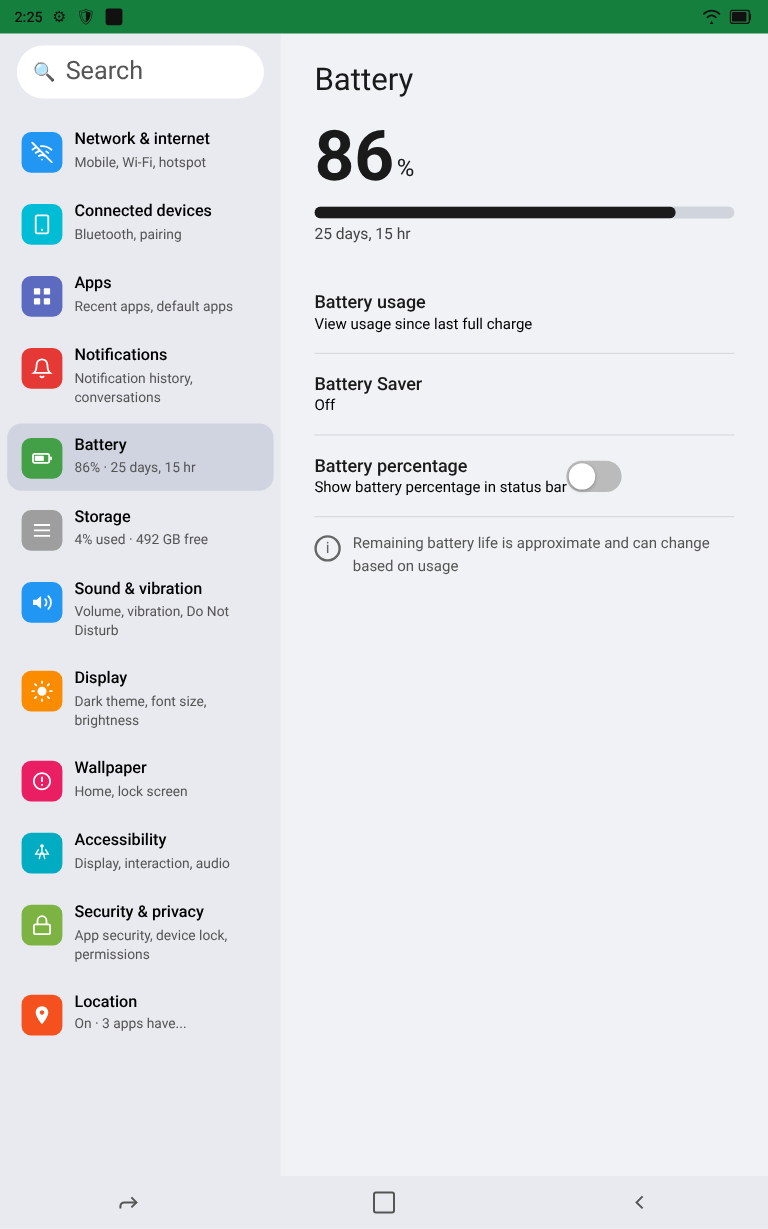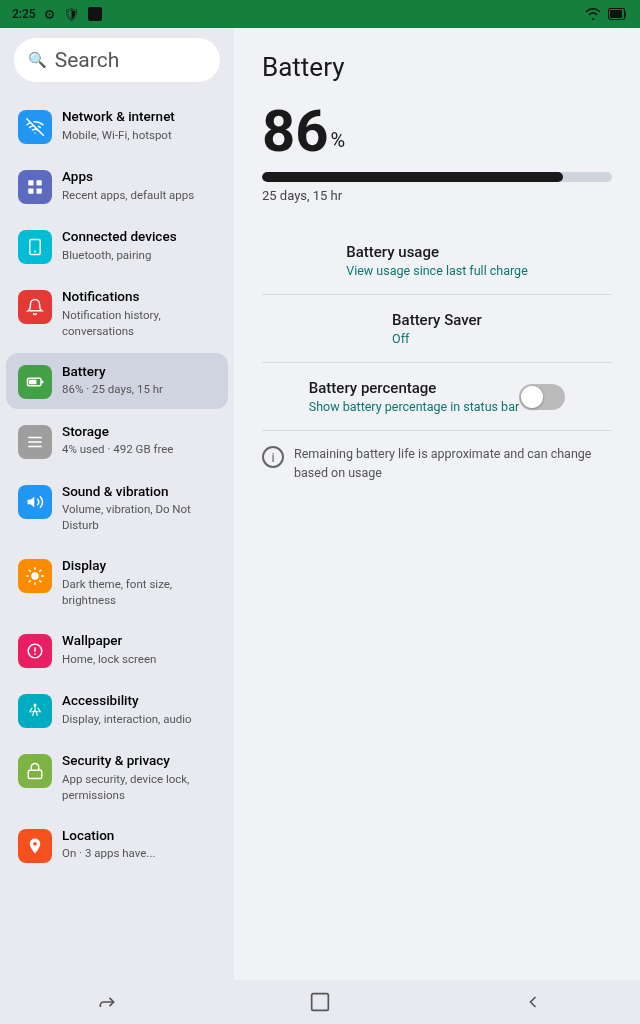--- a/index.html
+++ b/index.html
@@ -180,30 +180,30 @@
       padding: 16px 0;
       border-bottom: 1px solid #d8dae0;
       cursor: pointer;
     }
     .setting-row:last-child {
       border-bottom: none;
     }
     .setting-row-header {
       display: flex;
       align-items: center;
-      justify-content: center;
+      justify-content: flex-start;
     }
     .setting-row-title {
       font-size: 15px;
       font-weight: 500;
       color: #1a1a1a;
     }
     .setting-row-subtitle {
       font-size: 12.5px;
-      color: #0f766e;
+      color: #000000;
       margin-top: 2px;
     }
 
     
     .toggle {
       width: 46px;
       height: 26px;
       border-radius: 13px;
       background: #bbb;
       position: relative;
@@ -317,44 +317,44 @@
             <path d="M1 1l22 22M16.72 11.06A10.94 10.94 0 0119 12.55M5 12.55a10.94 10.94 0 015.17-2.39M10.71 5.05A16 16 0 0122.56 9M1.42 9a15.91 15.91 0 014.7-2.88M8.53 16.11a6 6 0 016.95 0M12 20h.01" stroke="white" stroke-width="2" fill="none" stroke-linecap="round"></path>
           </svg>
       </div>
       <div class="sidebar-item-text">
         <div class="sidebar-item-title">Network &amp; internet</div>
         <div class="sidebar-item-subtitle">Mobile, Wi-Fi, hotspot</div>
       </div>
     </div>
 
     <div class="sidebar-item">
+      <div class="sidebar-icon-wrap icon-teal">
+        <svg width="18" height="18" viewBox="0 0 24 24" fill="none">
+            <rect x="5" y="2" width="14" height="20" rx="2" stroke="white" stroke-width="2"></rect>
+            <line x1="12" y1="18" x2="12" y2="18" stroke="white" stroke-width="2.5" stroke-linecap="round"></line>
+          </svg>
+      </div>
+      <div class="sidebar-item-text">
+        <div class="sidebar-item-title">Connected devices</div>
+        <div class="sidebar-item-subtitle">Bluetooth, pairing</div>
+      </div>
+    </div>
+
+    <div class="sidebar-item">
       <div class="sidebar-icon-wrap icon-indigo">
         <svg width="18" height="18" viewBox="0 0 24 24" fill="white">
             <rect x="3" y="3" width="7" height="7" rx="1"></rect>
             <rect x="14" y="3" width="7" height="7" rx="1"></rect>
             <rect x="3" y="14" width="7" height="7" rx="1"></rect>
             <rect x="14" y="14" width="7" height="7" rx="1"></rect>
           </svg>
       </div>
       <div class="sidebar-item-text">
         <div class="sidebar-item-title">Apps</div>
         <div class="sidebar-item-subtitle">Recent apps, default apps</div>
-      </div>
-    </div>
-
-    <div class="sidebar-item">
-      <div class="sidebar-icon-wrap icon-teal">
-        <svg width="18" height="18" viewBox="0 0 24 24" fill="none">
-            <rect x="5" y="2" width="14" height="20" rx="2" stroke="white" stroke-width="2"></rect>
-            <line x1="12" y1="18" x2="12" y2="18" stroke="white" stroke-width="2.5" stroke-linecap="round"></line>
-          </svg>
-      </div>
-      <div class="sidebar-item-text">
-        <div class="sidebar-item-title">Connected devices</div>
-        <div class="sidebar-item-subtitle">Bluetooth, pairing</div>
       </div>
     </div>
 
     <div class="sidebar-item">
       <div class="sidebar-icon-wrap icon-red">
         <svg width="18" height="18" viewBox="0 0 24 24" fill="white">
             <path d="M18 8A6 6 0 006 8c0 7-3 9-3 9h18s-3-2-3-9M13.73 21a2 2 0 01-3.46 0" stroke="white" stroke-width="2" stroke-linecap="round" fill="none"></path>
           </svg>
       </div>
       <div class="sidebar-item-text">

